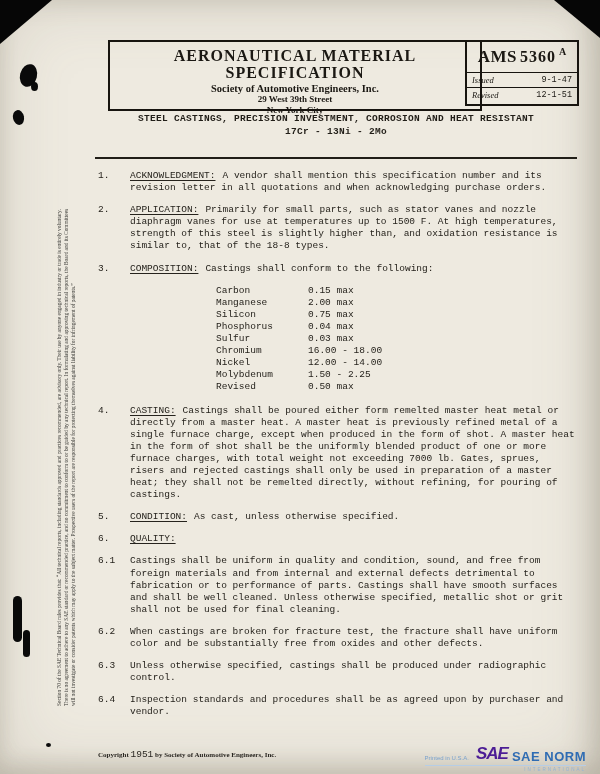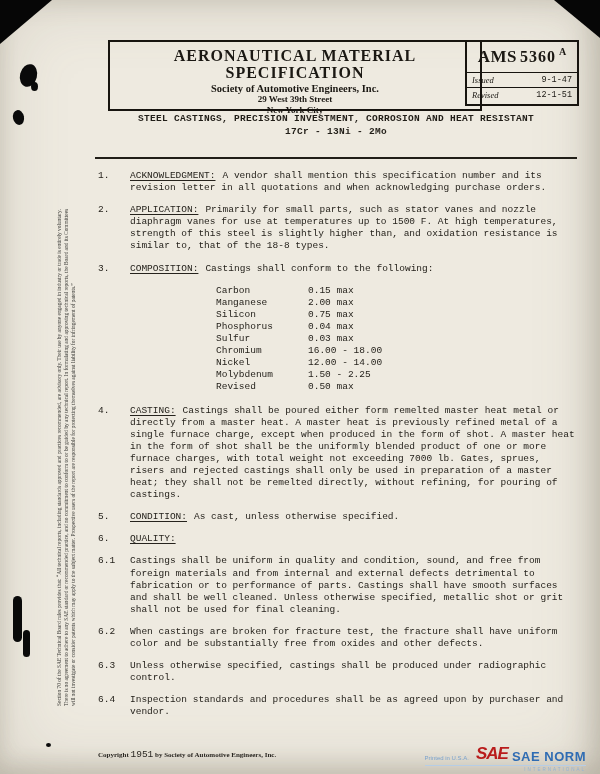--- a/index.html
+++ b/index.html
@@ -66,21 +66,21 @@
   .crow .cel { width:92px; }
   
   .copyright {
     position:absolute; left:98px; top:749px; font-family:"Liberation Serif",serif;
     font-size:7px; font-weight:bold; color:#2a2722;
   }
   .copyright .yr { font-family:"Liberation Mono",monospace; font-size:9.5px; font-weight:normal; }
   .stamp { position:absolute; right:14px; top:744px; text-align:right; }
   .stamp-row { display:flex; align-items:flex-end; justify-content:flex-end; gap:7px; border-bottom:1px solid #b6cde6; padding-bottom:1px; }
   .printed-in { font-family:"Liberation Sans",sans-serif; font-size:6px; color:#7ba3cd; padding-bottom:3px; }
-  .logo-ghost { font-family:"Liberation Sans",sans-serif; font-size:17px; font-weight:bold; font-style:italic; color:#b91c1c; letter-spacing:-1px; margin-right:-3px; }
+  .logo-ghost { font-family:"Liberation Sans",sans-serif; font-size:17px; font-weight:bold; font-style:italic; color:#4c1d95; letter-spacing:-1px; margin-right:-3px; }
   .logo-main { font-family:"Liberation Sans",sans-serif; font-size:13px; font-weight:bold; color:#2f6cb3; letter-spacing:.5px; }
   .logo-sub { font-family:"Liberation Sans",sans-serif; font-size:4.5px; letter-spacing:2px; color:#94b4d6; margin-top:1px; }
 </style>
 </head>
 <body>
 
 <div class="scan">
 
   <div class="corner-tl"></div>
   <div class="corner-tr"></div>

